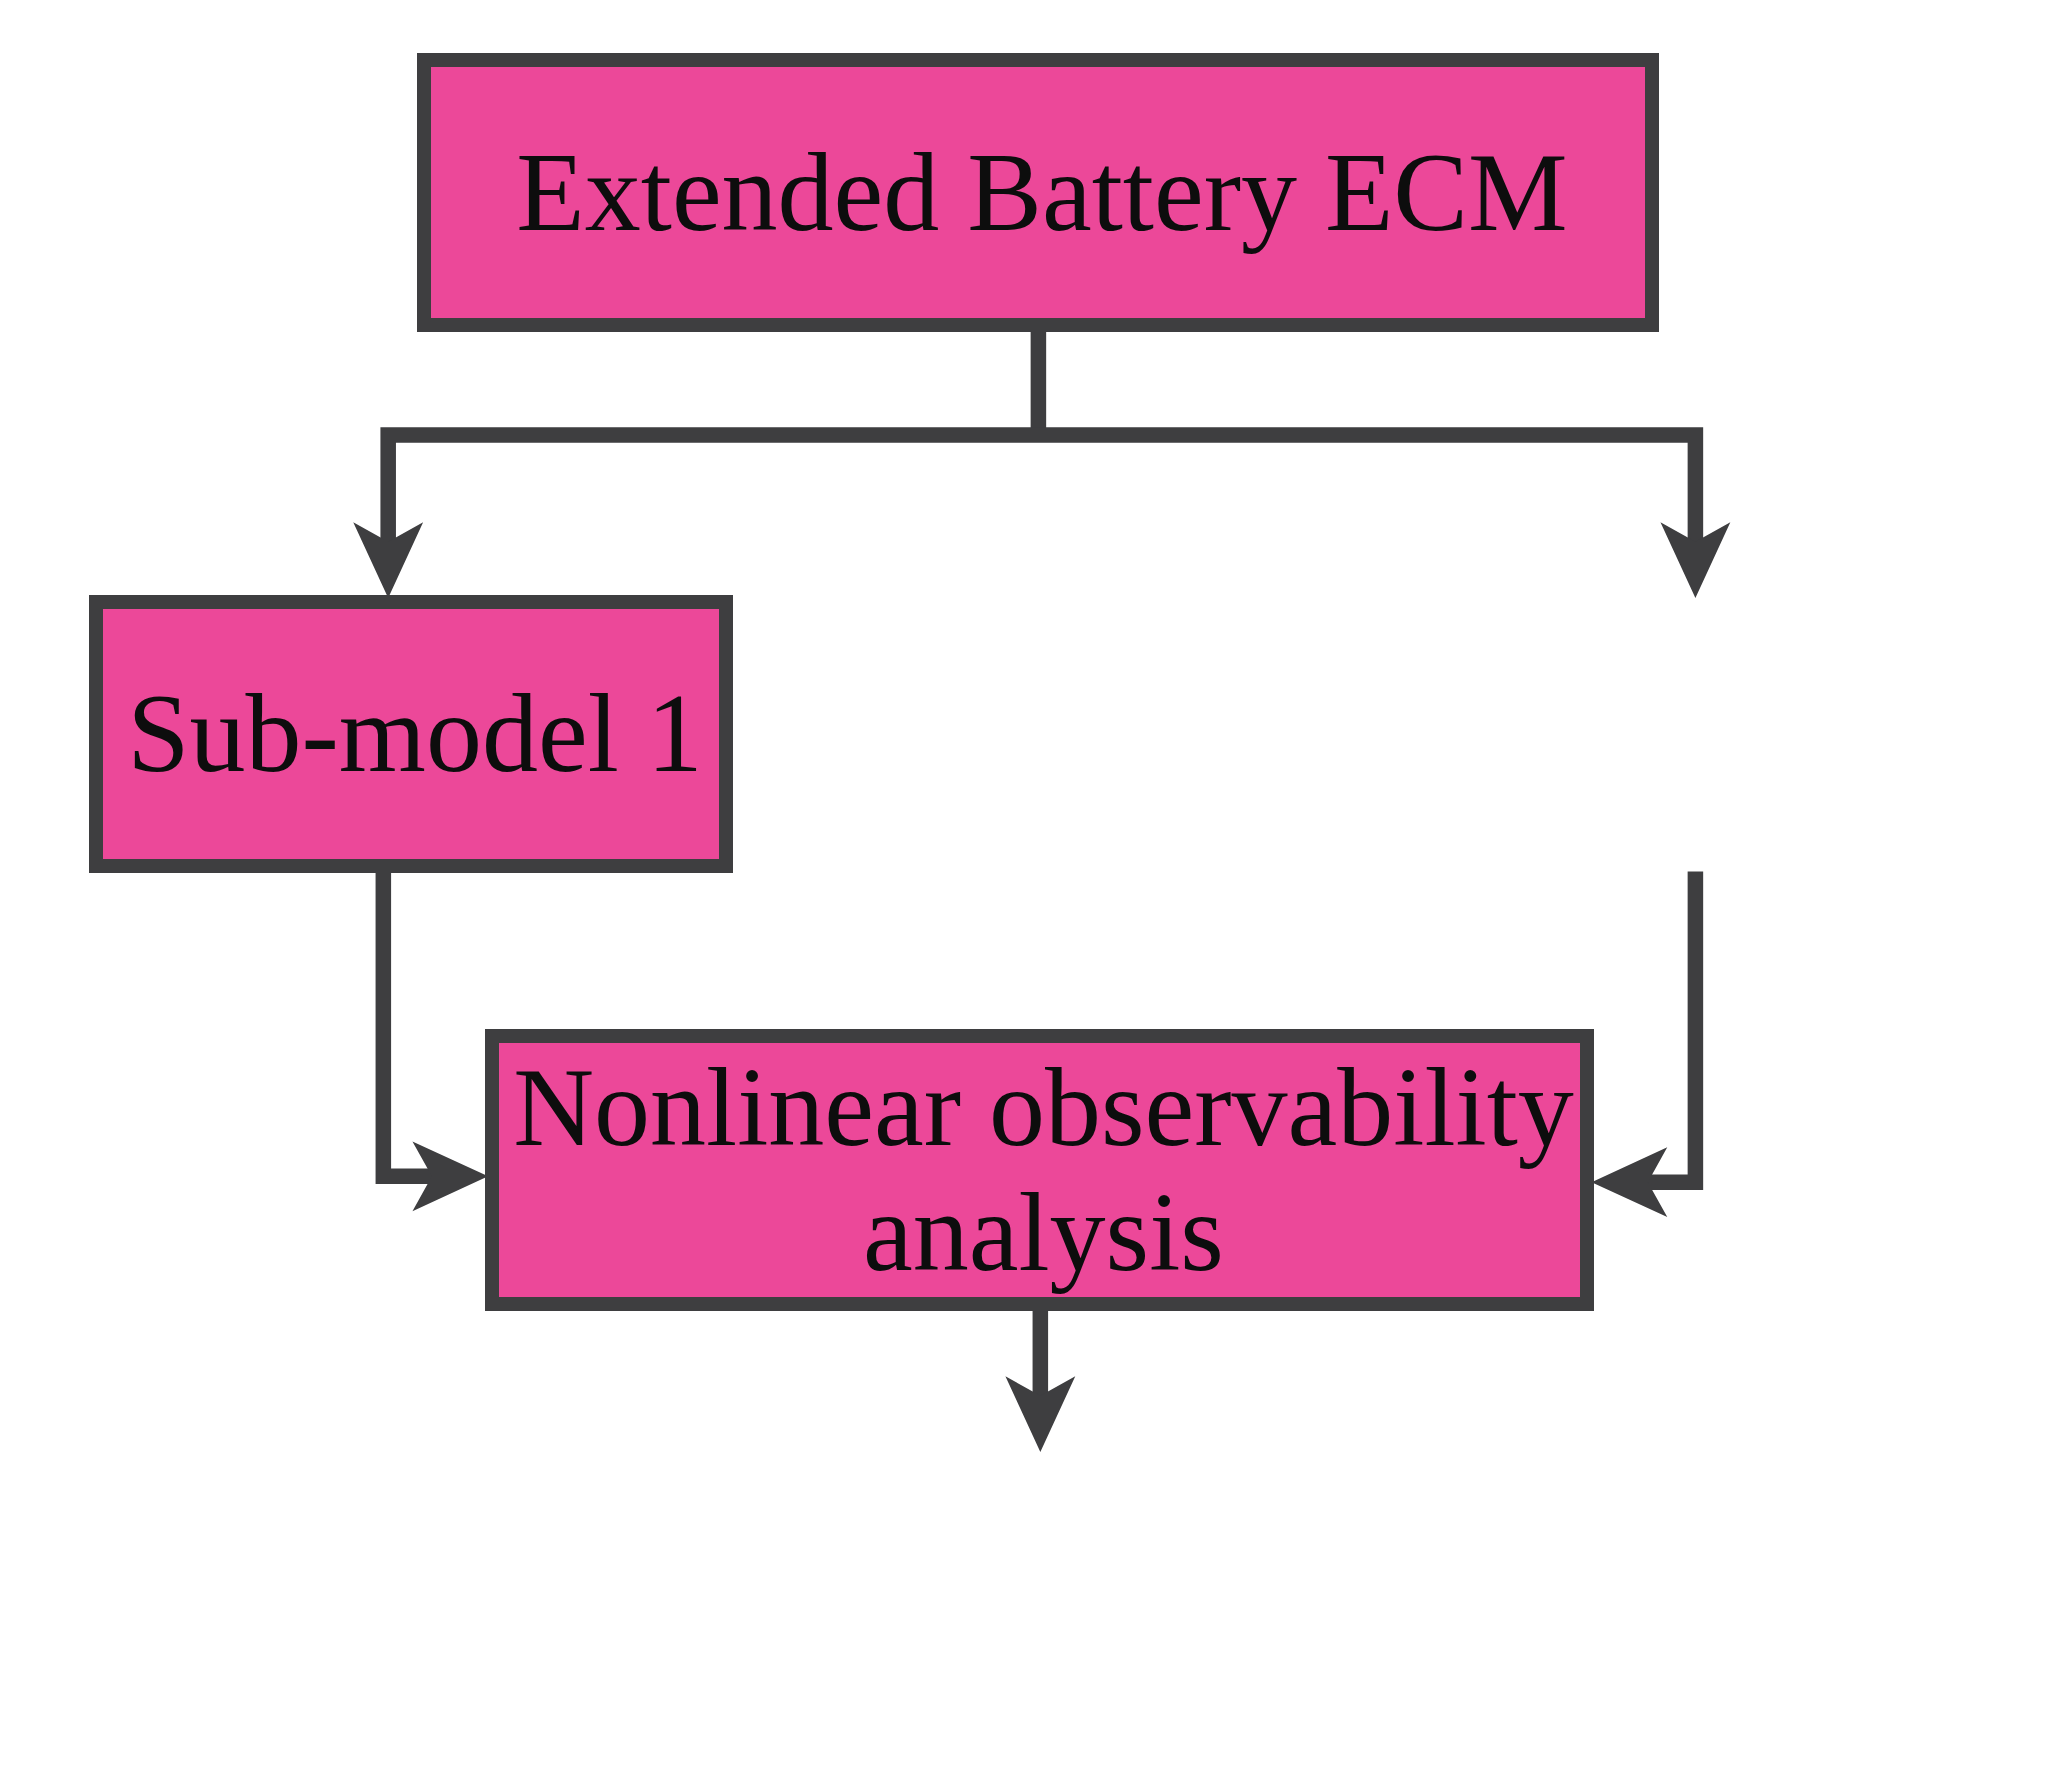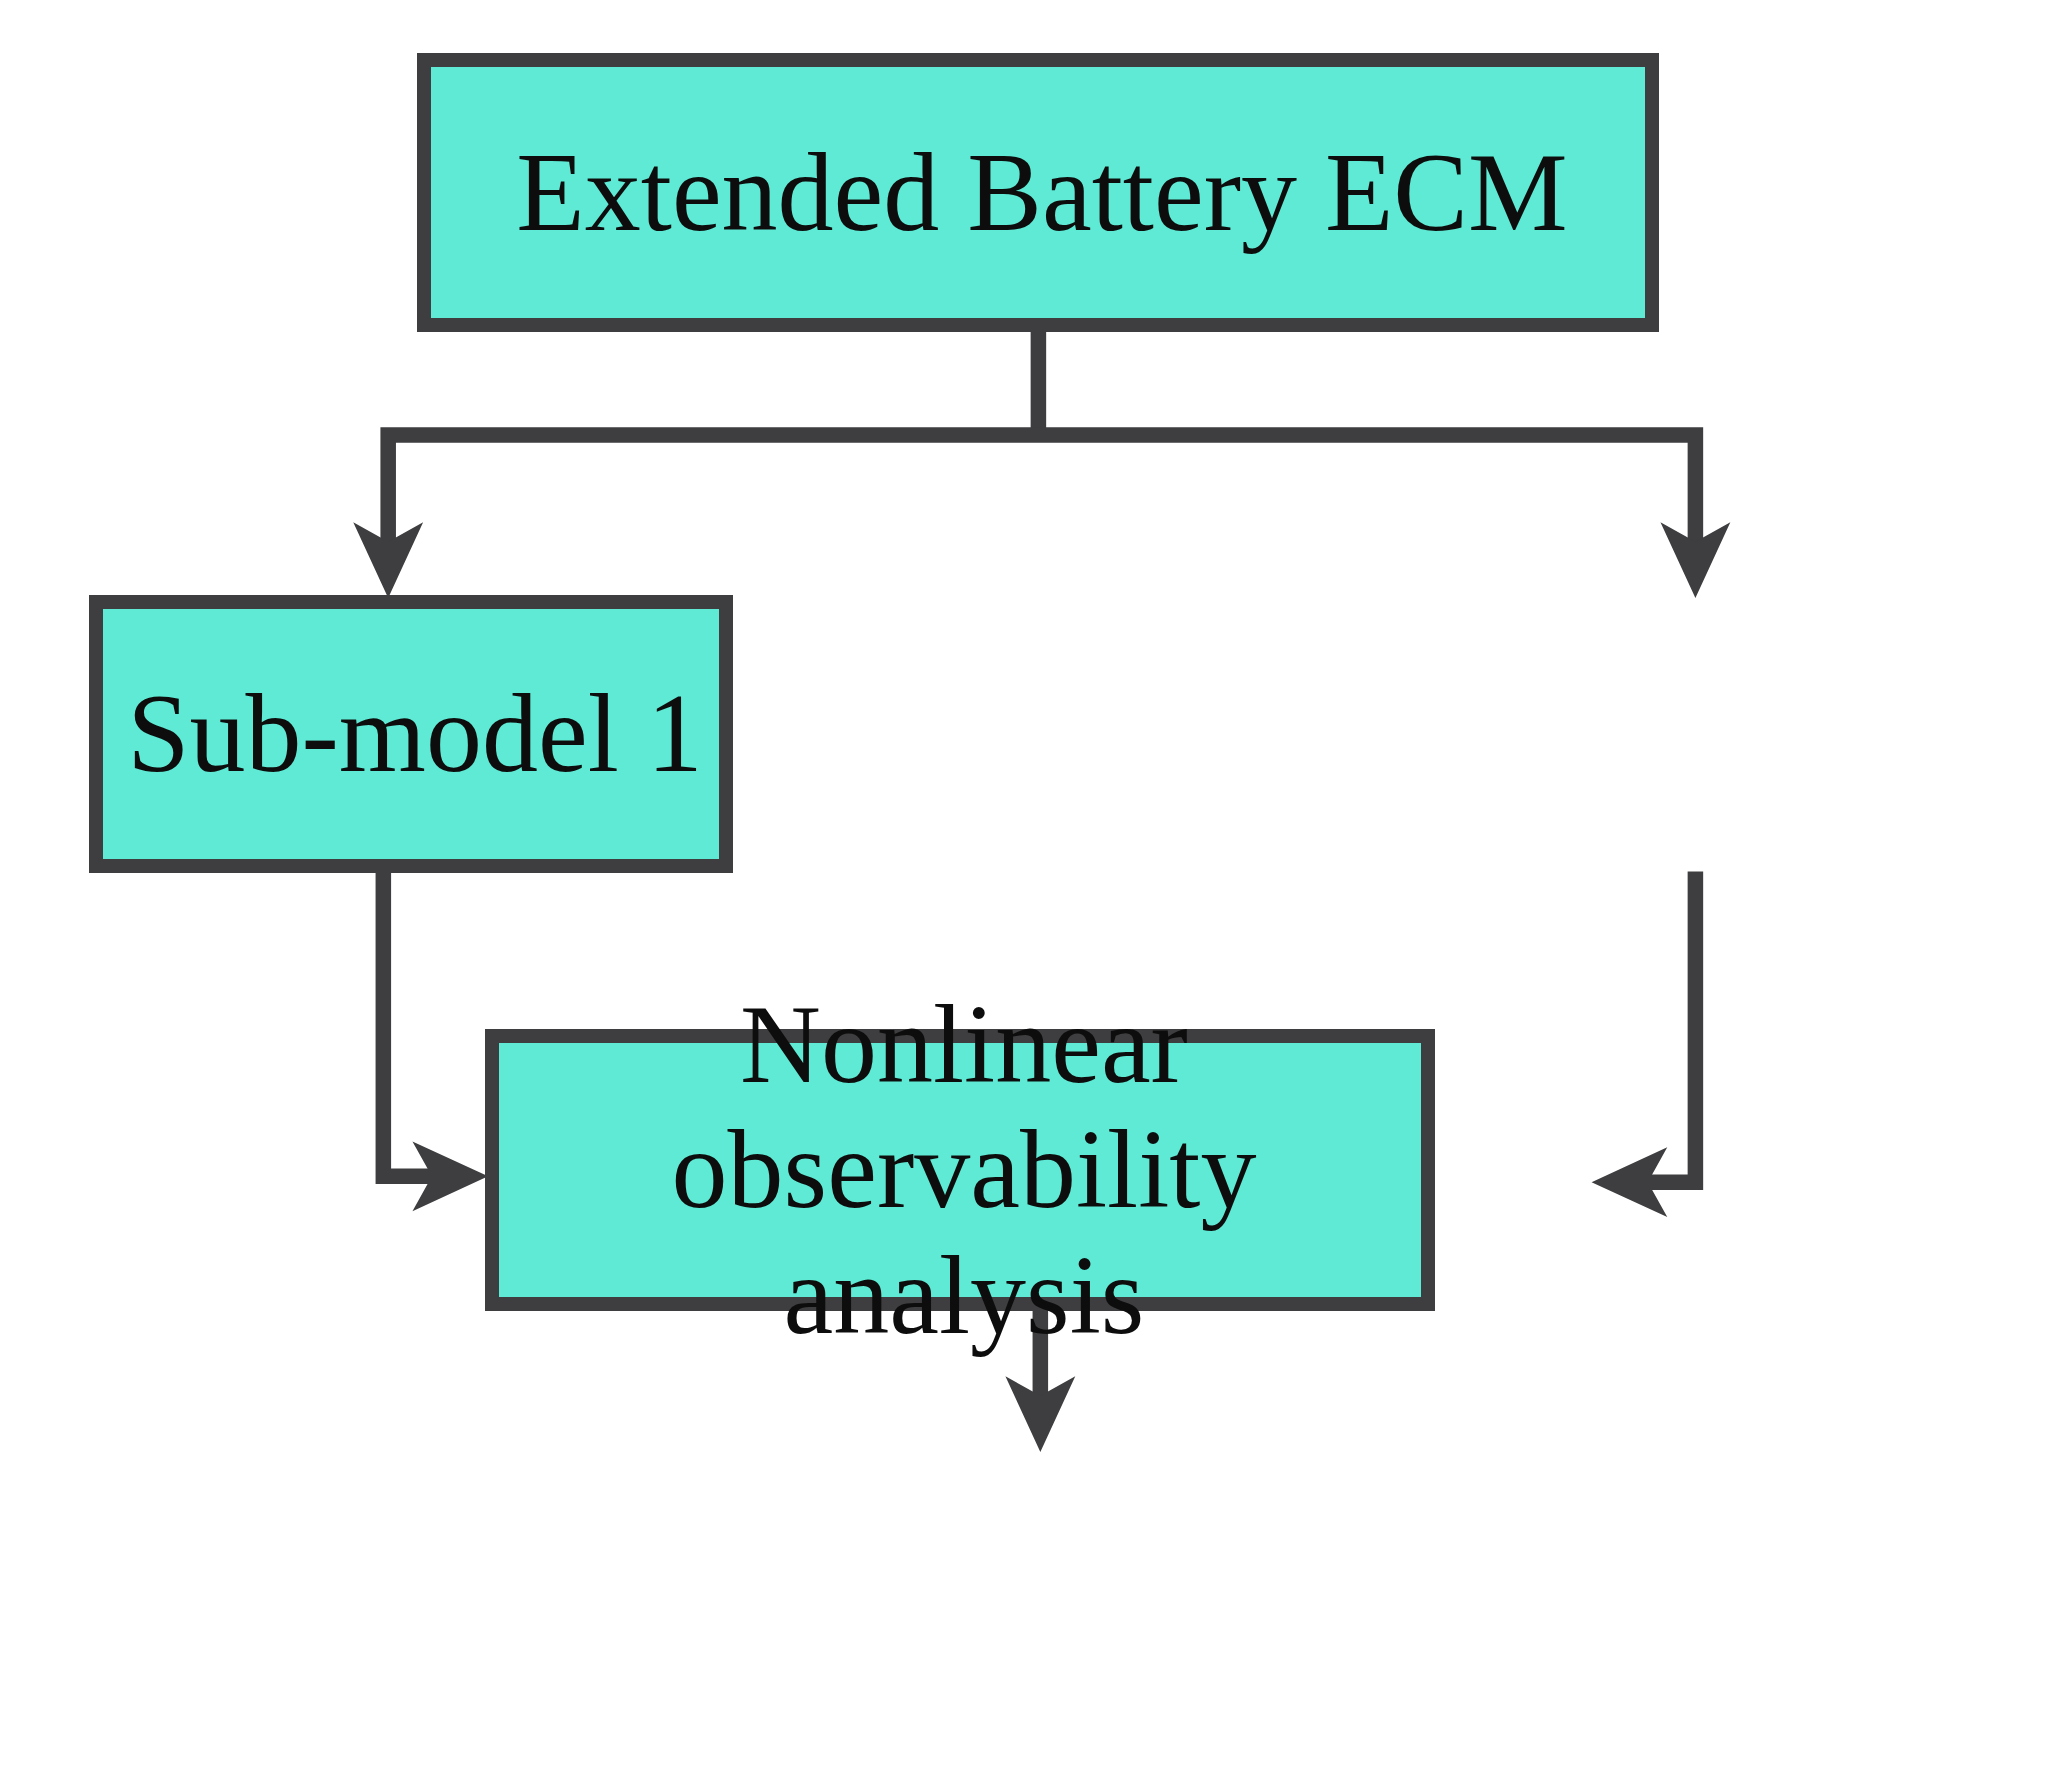--- a/index.html
+++ b/index.html
@@ -19,36 +19,36 @@
     left: 0;
     top: 0;
     width: 2070px;
     height: 1783px;
     pointer-events: none;
   }
   .node {
     position: absolute;
     box-sizing: border-box;
     border: 14.6px solid #3e3e40;
-    background: #5eead4;
+    background: #ec4899;
     display: flex;
     align-items: center;
     justify-content: center;
     text-align: center;
     font-family: "Liberation Serif", "DejaVu Serif", serif;
     font-size: 112px;
     line-height: 1.12;
     color: #0d0d0d;
     white-space: pre-line;
     padding-left: 8px;
   }
   #node-root      { left: 417px;  top: 53px;   width: 1242px; height: 279px; }
   #node-sub1      { left: 61px;   top: 595px;  width: 644px;  height: 278px; margin-left: 28px; }
   #node-sub2      { left: 1375px; top: 594px;  width: 640px;  height: 278px; }
-  #node-analysis  { left: 485px;  top: 1029px; width: 950px; height: 282px; }
+  #node-analysis  { left: 485px;  top: 1029px; width: 1109px; height: 282px; }
   #node-condition { left: 717px;  top: 1454px; width: 650px;  height: 283px; }
 </style>
 </head>
 <body>
 
 <div id="canvas">
 
   <svg id="connectors" viewBox="0 0 2133 1837" xmlns="http://www.w3.org/2000/svg">
 
     <path d="M 1070 341 L 1070 455" fill="none" stroke="#3e3e40" stroke-width="16"></path>

